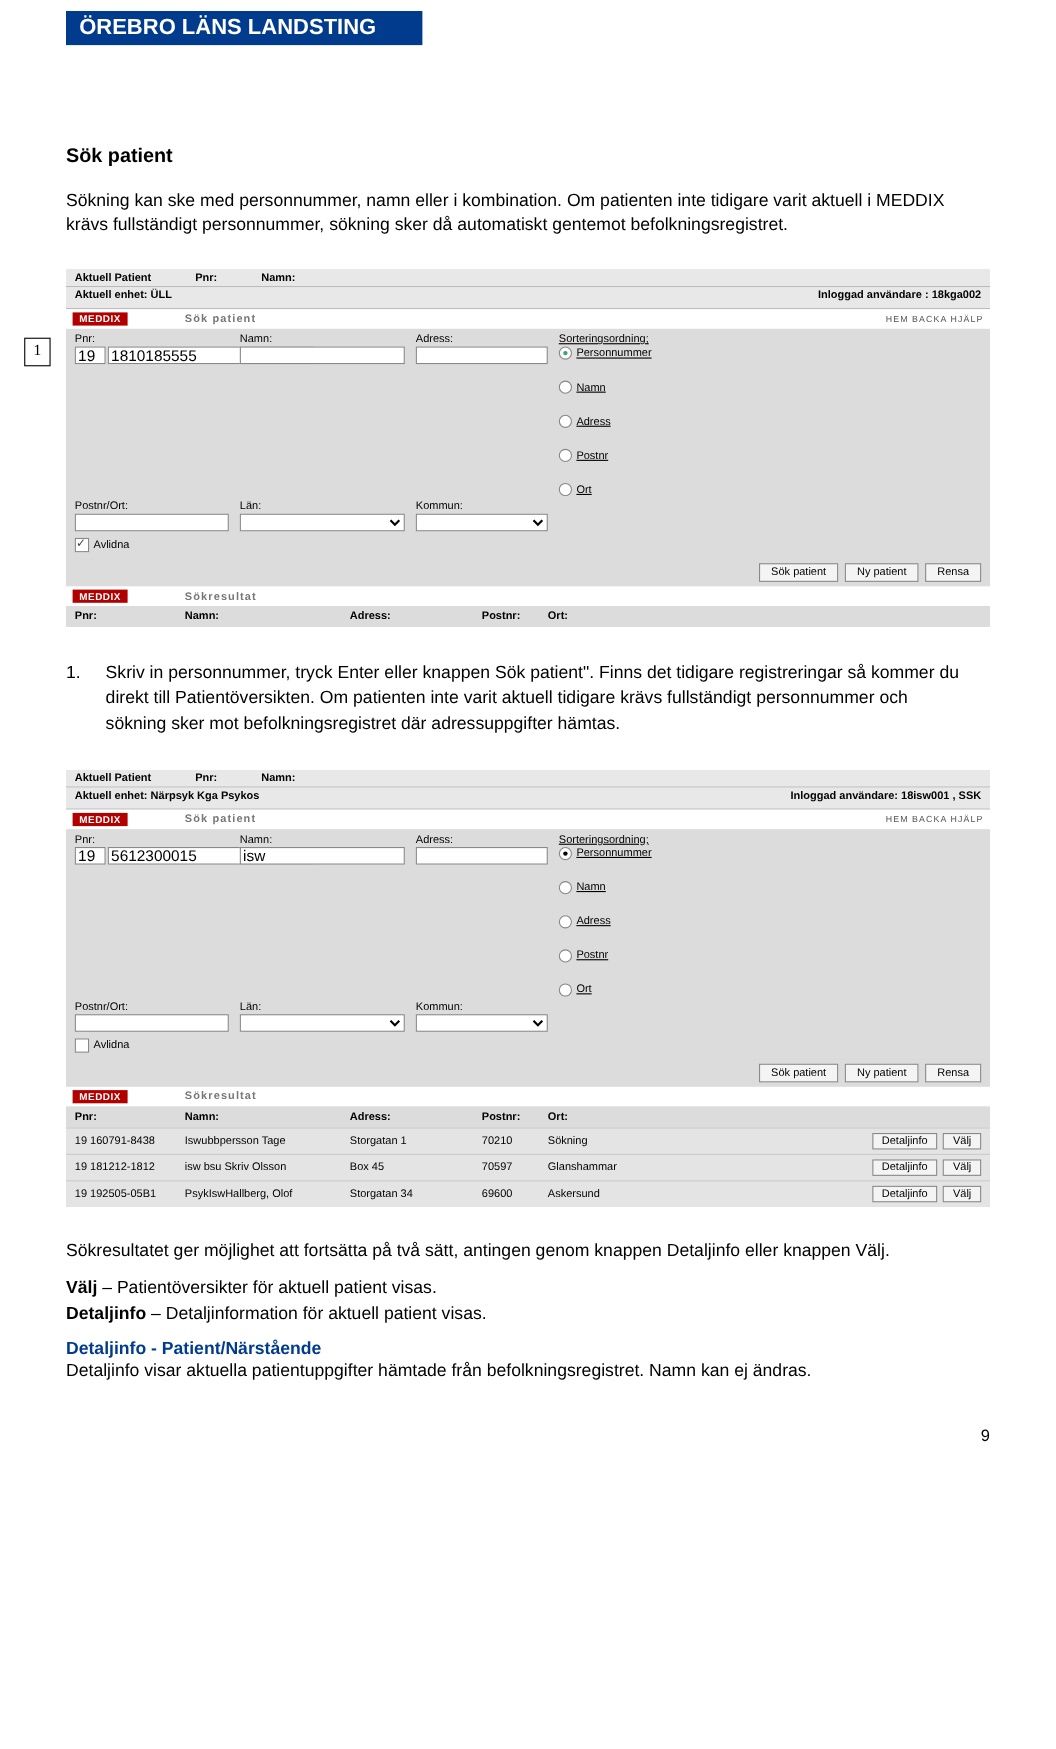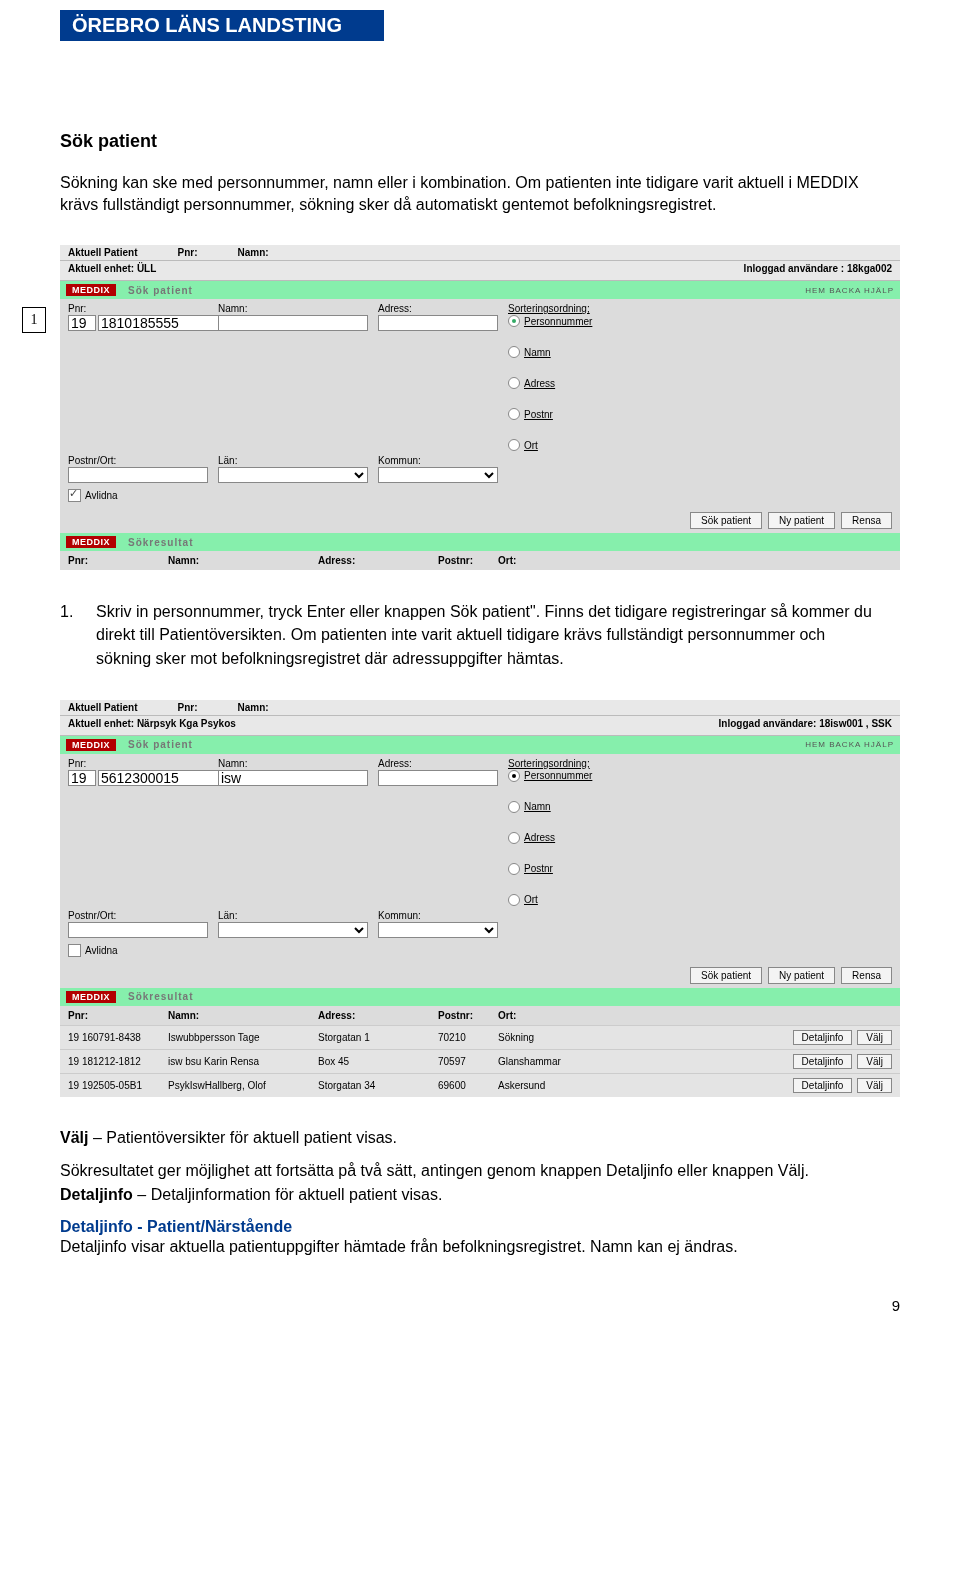--- a/index.html
+++ b/index.html
@@ -64,25 +64,26 @@
     background: #e8e8e8;
     border-bottom: 1px solid #bbb;
     padding: 2px 8px 6px 8px;
     font-weight: bold;
     font-size: 10px;
     display: flex;
     align-items: center;
   }
   .toprow2 .right { margin-left: auto; }
   .redbar {
-    background: #86efac;
+    background: #ffffff;
     padding: 3px 6px;
     display: flex;
     align-items: center;
     font-size: 10px;
+    gap: 40px;
   }
   .redtag {
     background: #b20000;
     color: #fff;
     font-weight: bold;
     font-size: 9px;
     padding: 1px 6px;
     margin-right: 12px;
     letter-spacing: 0.5px;
   }
@@ -392,21 +393,21 @@
       <span class="rc adr">Storgatan 1</span>
       <span class="rc pst">70210</span>
       <span class="rc ort">Sökning</span>
       <span class="rc btns">
         <span class="rbtn">Detaljinfo</span>
         <span class="rbtn">Välj</span>
       </span>
     </div>
     <div class="result-row">
       <span class="rc pnr">19 181212-1812</span>
-      <span class="rc namn">isw bsu Karin Rensa</span>
+      <span class="rc namn">isw bsu Skriv Olsson</span>
       <span class="rc adr">Box 45</span>
       <span class="rc pst">70597</span>
       <span class="rc ort">Glanshammar</span>
       <span class="rc btns">
         <span class="rbtn">Detaljinfo</span>
         <span class="rbtn">Välj</span>
       </span>
     </div>
     <div class="result-row">
       <span class="rc pnr">19 192505-05B1</span>
@@ -414,25 +415,25 @@
       <span class="rc adr">Storgatan 34</span>
       <span class="rc pst">69600</span>
       <span class="rc ort">Askersund</span>
       <span class="rc btns">
         <span class="rbtn">Detaljinfo</span>
         <span class="rbtn">Välj</span>
       </span>
     </div>
   </div>
 
+  <div class="body-text">Sökresultatet ger möjlighet att fortsätta på två sätt, antingen genom knappen Detaljinfo eller knappen Välj.</div>
+
   <div class="body-text">
     <span class="bold">Välj</span><span> – Patientöversikter för aktuell patient visas.</span>
   </div>
-
-  <div class="body-text">Sökresultatet ger möjlighet att fortsätta på två sätt, antingen genom knappen Detaljinfo eller knappen Välj.</div>
   <div class="body-text" style="margin-top:-10px;">
     <span class="bold">Detaljinfo</span><span> – Detaljinformation för aktuell patient visas.</span>
   </div>
 
   <div class="dark">Detaljinfo - Patient/Närstående</div>
   <div class="body-text">Detaljinfo visar aktuella patientuppgifter hämtade från befolkningsregistret. Namn kan ej ändras.</div>
 
   <div class="pagenum">9</div>
 </div>
 

